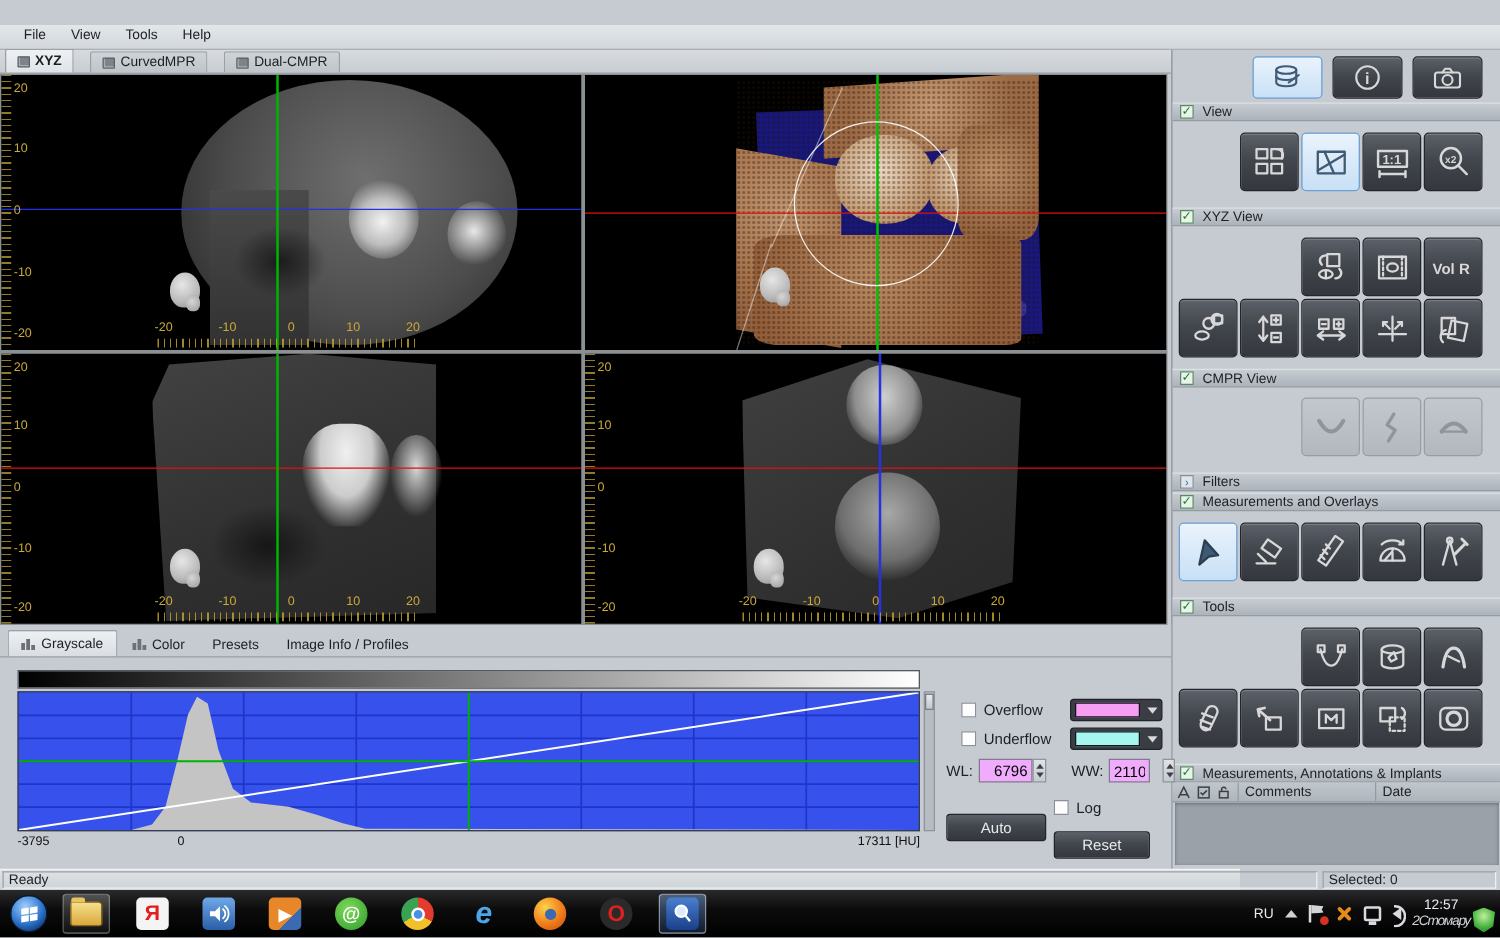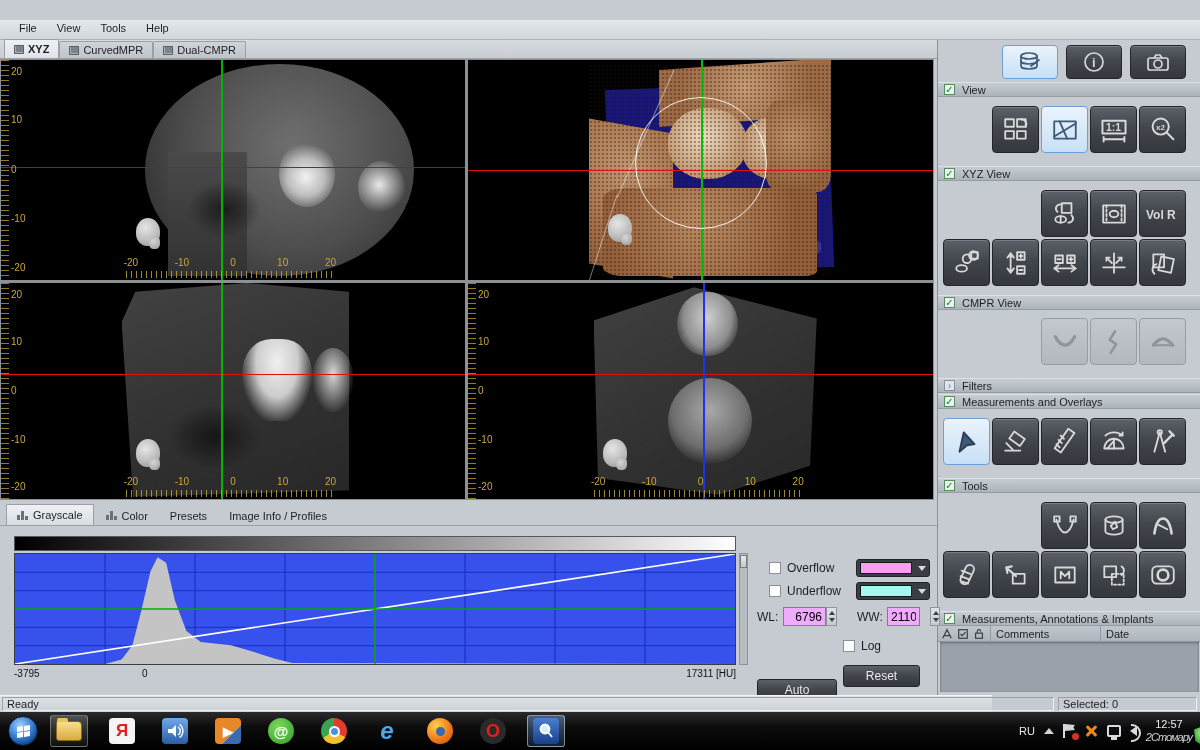--- a/index.html
+++ b/index.html
@@ -19,21 +19,21 @@
   .wbtn .bar { display:block; width:8px; height:2px; background:#d9dbde; margin:8px auto 0; }
   .wbtn .sq { display:block; width:7px; height:6px; border:1px solid #d9dbde; margin:3px auto 0; box-shadow:2px -2px 0 -1px #d9dbde; }
 
   
   .menubar { position:absolute; left:0; top:20px; width:1200px; height:20px; background:linear-gradient(#e3e7ea,#d2d7db);
     border-bottom:1px solid #aab0b6; display:flex; align-items:flex-start; gap:2px; padding-left:10px; }
   .menu-item { padding:2px 9px; }
   .tabbar { position:absolute; left:0; top:40px; width:937px; height:19px; background:linear-gradient(#d7dbdf,#c8cdd2);
     display:flex; align-items:flex-end; padding-left:4px; border-bottom:1px solid #9aa0a6;}
   .vtab { display:flex; align-items:center; gap:4px; height:17px; padding:0 9px; border:1px solid #9aa0a6; border-bottom:none;
-    background:linear-gradient(#cfd4d8,#bfc4c9); margin-right:0; border-radius:2px 2px 0 0; }
+    background:linear-gradient(#cfd4d8,#bfc4c9); margin-right:13px; border-radius:2px 2px 0 0; }
   .vtab.active { background:linear-gradient(#eef1f4,#dfe3e7); height:19px; font-weight:bold; }
   .tab-ico { width:10px; height:9px; background:#7d838a; display:inline-block; border-radius:1px;
     box-shadow:inset 0 0 0 1px #5a6066, inset 2px -2px 0 #aab0b6; }
 
   
   .main { position:absolute; left:0; top:59px; width:934px; height:441px; background:#8b9095; }
   .pane { position:absolute; background:#000; overflow:hidden; }
   #p-tl { left:1px; top:1px;  width:464px; height:220px; }
   #p-tr { left:468px; top:1px; width:465px; height:220px; }
   #p-bl { left:1px; top:224px; width:464px; height:216px; }
@@ -169,21 +169,21 @@
   .orb-flag { position:absolute; left:8px; top:9px; width:13px; height:11px; transform:skewY(-8deg);
     background:linear-gradient(#fff,#fff) 0 0/6px 5px no-repeat, linear-gradient(#fff,#fff) 7px 0/6px 5px no-repeat,
                linear-gradient(#fff,#fff) 0 6px/6px 5px no-repeat, linear-gradient(#fff,#fff) 7px 6px/6px 5px no-repeat; }
   .ticon { position:relative; width:38px; height:32px; margin-right:15px; display:flex; align-items:center; justify-content:center; border-radius:3px; }
   .ticon.open { background:linear-gradient(rgba(255,255,255,.22),rgba(255,255,255,.06)); border:1px solid rgba(255,255,255,.3); }
   .ticon.pressed { background:linear-gradient(rgba(140,190,255,.4),rgba(60,110,180,.25)); border:1px solid rgba(255,255,255,.45); }
   .ti-folder { width:26px; height:20px; background:linear-gradient(#f7e08c,#d9a93f); border-radius:2px 4px 3px 3px; border:1px solid #8a6a1a; position:relative; }
   .ti-folder:before { content:""; position:absolute; left:0; top:-4px; width:11px; height:4px; background:#e8c35f; border-radius:2px 2px 0 0; }
   .ti-sq { width:26px; height:26px; border-radius:4px; display:flex; align-items:center; justify-content:center; font-weight:bold; }
   .ti-circle { width:26px; height:26px; border-radius:50%; display:flex; align-items:center; justify-content:center; font-weight:bold; }
-  .tray { margin-left:auto; display:flex; align-items:center; gap:9px; padding-right:8px; color:#e8eaec; }
+  .tray { margin-left:auto; display:flex; align-items:center; gap:9px; padding-right:24px; color:#e8eaec; }
   .tray-up { width:0; height:0; border-left:5px solid transparent; border-right:5px solid transparent; border-bottom:6px solid #cfd3d7; }
   .tray-flag { position:relative; width:12px; height:14px; border-left:2px solid #d8dadd; }
   .tray-flag:before { content:""; position:absolute; left:0; top:0; width:10px; height:7px; background:#e8eaec; clip-path:polygon(0 0,100% 15%,85% 50%,100% 85%,0 100%); opacity:.9; }
   .tray-flag:after { content:""; position:absolute; right:-4px; bottom:-2px; width:7px; height:7px; border-radius:50%; background:#d83025; }
   .tray-x { width:14px; height:14px; position:relative; }
   .tray-x:before,.tray-x:after { content:""; position:absolute; left:6px; top:0; width:3px; height:14px; background:#e88a1a; border-radius:2px; }
   .tray-x:before { transform:rotate(45deg); } .tray-x:after { transform:rotate(-45deg); }
   .tray-net { width:14px; height:12px; border:2px solid #d8dadd; border-radius:2px; position:relative; }
   .tray-net:before { content:""; position:absolute; left:2px; bottom:-5px; width:6px; height:3px; background:#d8dadd; }
   .tray-spk { width:0; height:0; border-top:5px solid transparent; border-bottom:5px solid transparent; border-right:7px solid #d8dadd; position:relative; }
@@ -647,21 +647,21 @@
     <span class="ctl-label" style="left:757px;top:110px;">WL:</span>
     <input class="numbox" style="left: 783px; top: 107px; width: 43px;" value="6796">
     <div class="spin" style="left:826px;top:107px;"></div>
     <span class="ctl-label" style="left:857px;top:110px;">WW:</span>
     <input class="numbox" style="left: 887px; top: 107px; width: 33px;" value="21106">
     <div class="spin" style="left:930px;top:107px;width:10px;"></div>
 
     <div class="chk" style="left:843px;top:140px;"></div>
     <span class="ctl-label" style="left:861px;top:139px;">Log</span>
 
-    <div class="pushbtn" style="left:757px;top:179px;width:80px;">Auto</div>
+    <div class="pushbtn" style="left:757px;top:151px;width:80px;">Auto</div>
     <div class="pushbtn" style="left:843px;top:165px;width:77px;">Reset</div>
   </div>
 
   <div class="statusbar">
     <span class="scell sc-left">Ready</span>
     <span class="scell sc-right">Selected: 0</span>
   </div>
 
   <div class="taskbar">
     <div class="orb">

